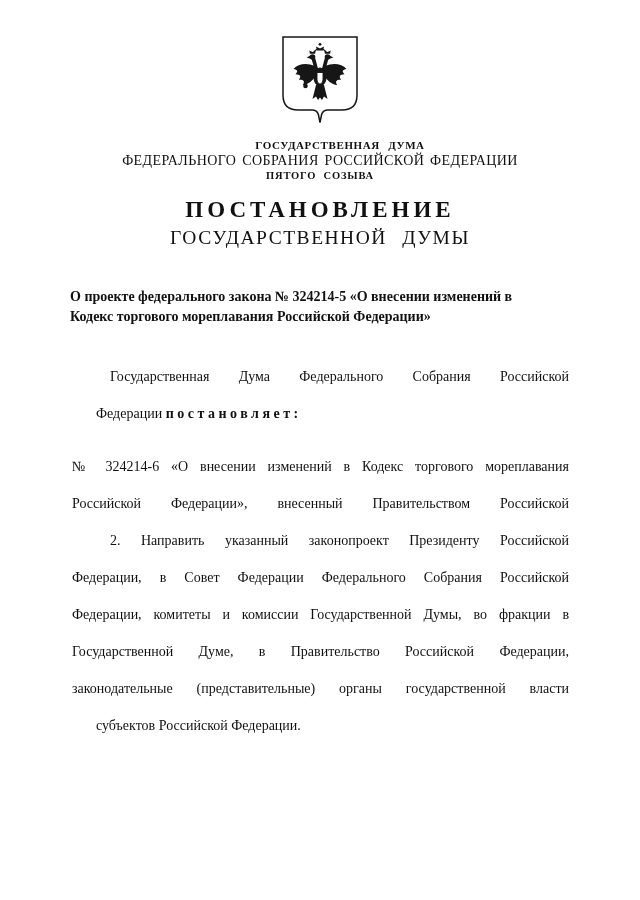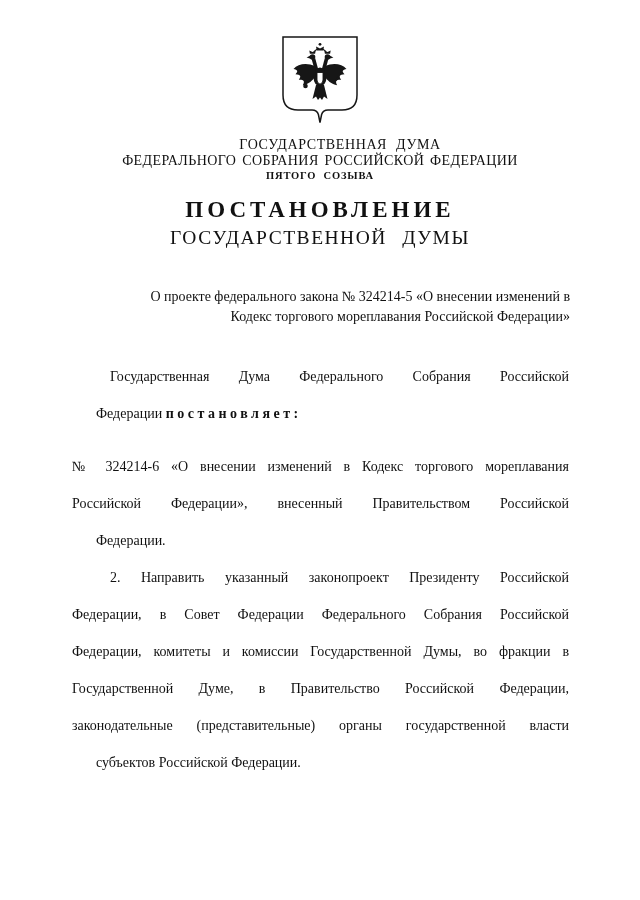--- a/index.html
+++ b/index.html
@@ -27,21 +27,21 @@
   .emblem svg { display: block; width: 76px; height: 90px; }
 
   
   .org-header {
     position: absolute;
     top: 137px;
     left: 0; right: 0;
     text-align: center;
   }
   .org-line1 {
-    font-size: 14px; font-weight: normal;
+    font-size: 11px; font-weight: bold;
     letter-spacing: 0.6px; word-spacing: 5px;
     line-height: 16px;
     padding-left: 40px;
   }
   .org-line2 {
     font-size: 14px; font-weight: normal;
     letter-spacing: 0.4px; word-spacing: 2px;
     line-height: 16px;
   }
   .org-line3 {
@@ -68,22 +68,22 @@
     line-height: 24px;
     margin-top: 3px;
   }
 
   
   .subject {
     position: absolute;
     top: 287px;
     left: 70px;
     width: 500px;
-    text-align: right;
-    font-weight: normal;
+    text-align: left;
+    font-weight: bold;
     font-size: 14px;
     line-height: 20px;
   }
 
   
   .doc-body {
     position: absolute;
     top: 358px;
     left: 72px;
     width: 497px;
@@ -170,21 +170,20 @@
   <div class="doc-body">
 
     <div class="para intro">
       <div class="line indent">Государственная Дума Федерального Собрания Российской</div>
       <div class="line flush"><span>Федерации</span>&nbsp;<span class="emph">постановляет:</span></div>
     </div>
 
     <div class="para item1">
       <div class="line">№ 324214-6 «О внесении изменений в Кодекс торгового мореплавания</div>
       <div class="line">Российской Федерации», внесенный Правительством Российской</div>
-      <div class="line flush">Федерации.</div>
     </div>
 
     <div class="para item2">
       <div class="line indent">2. Направить указанный законопроект Президенту Российской</div>
       <div class="line">Федерации, в Совет Федерации Федерального Собрания Российской</div>
       <div class="line">Федерации, комитеты и комиссии Государственной Думы, во фракции в</div>
       <div class="line">Государственной Думе, в Правительство Российской Федерации,</div>
       <div class="line">законодательные (представительные) органы государственной власти</div>
       <div class="line flush">субъектов Российской Федерации.</div>
     </div>

